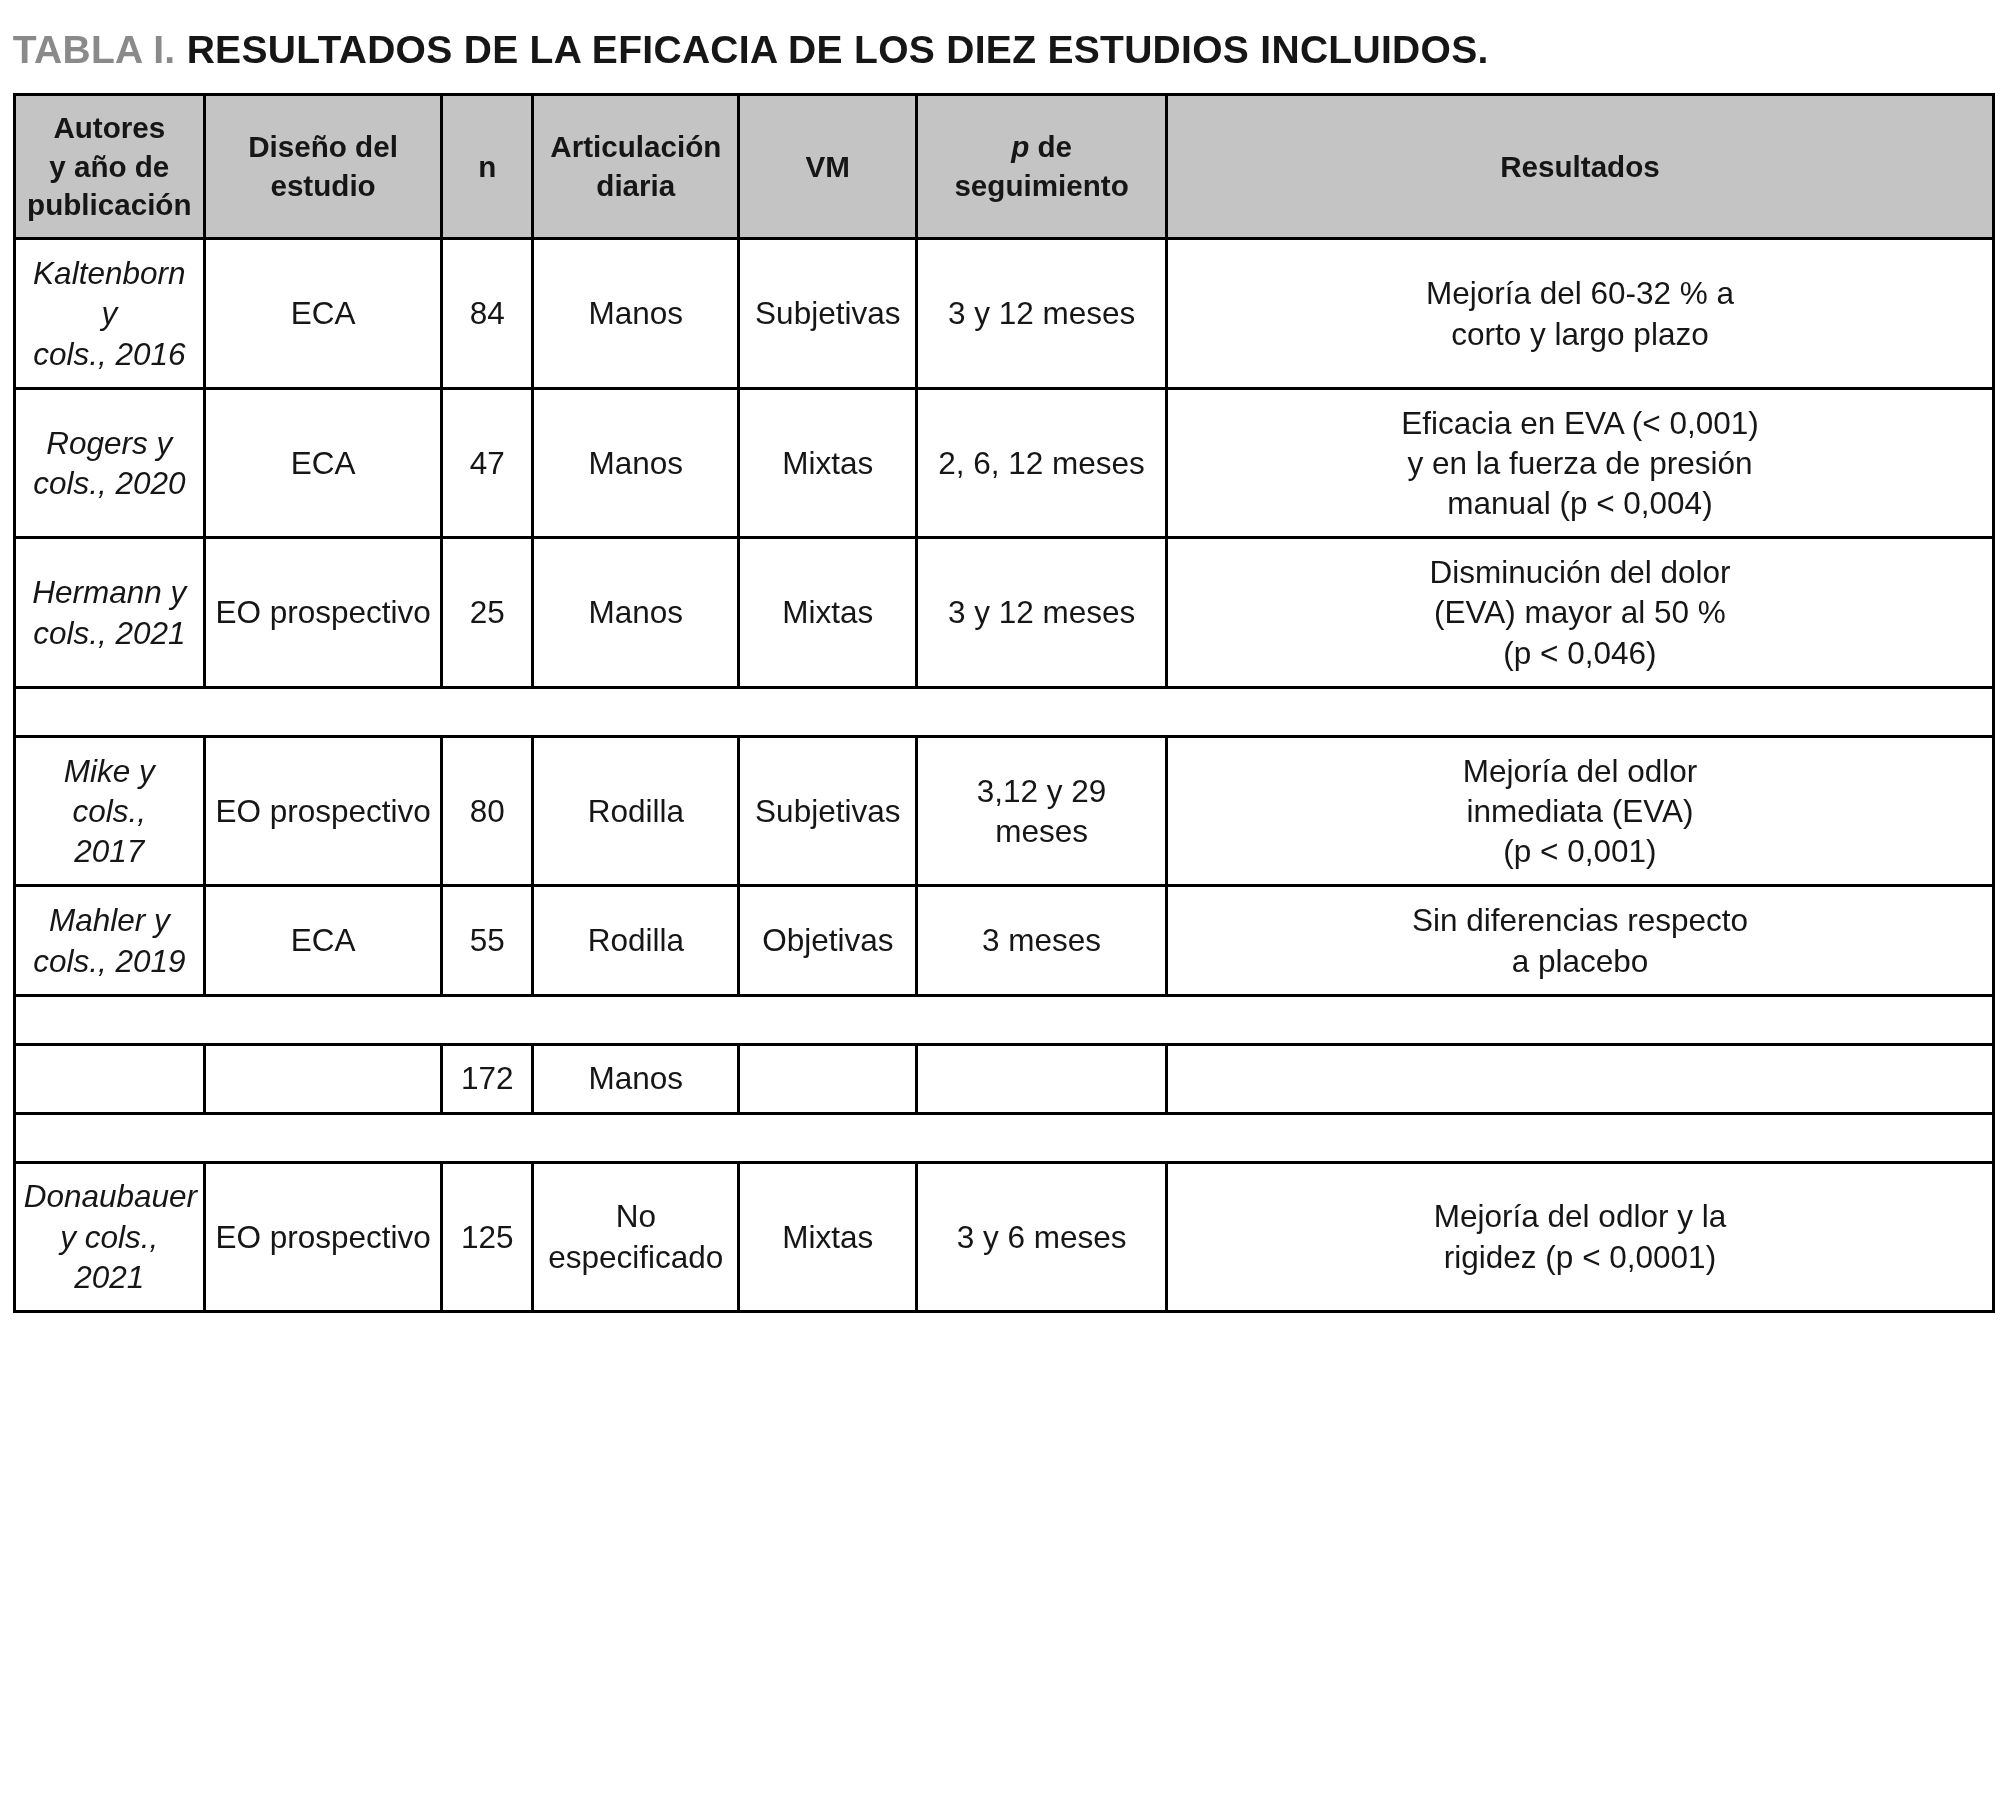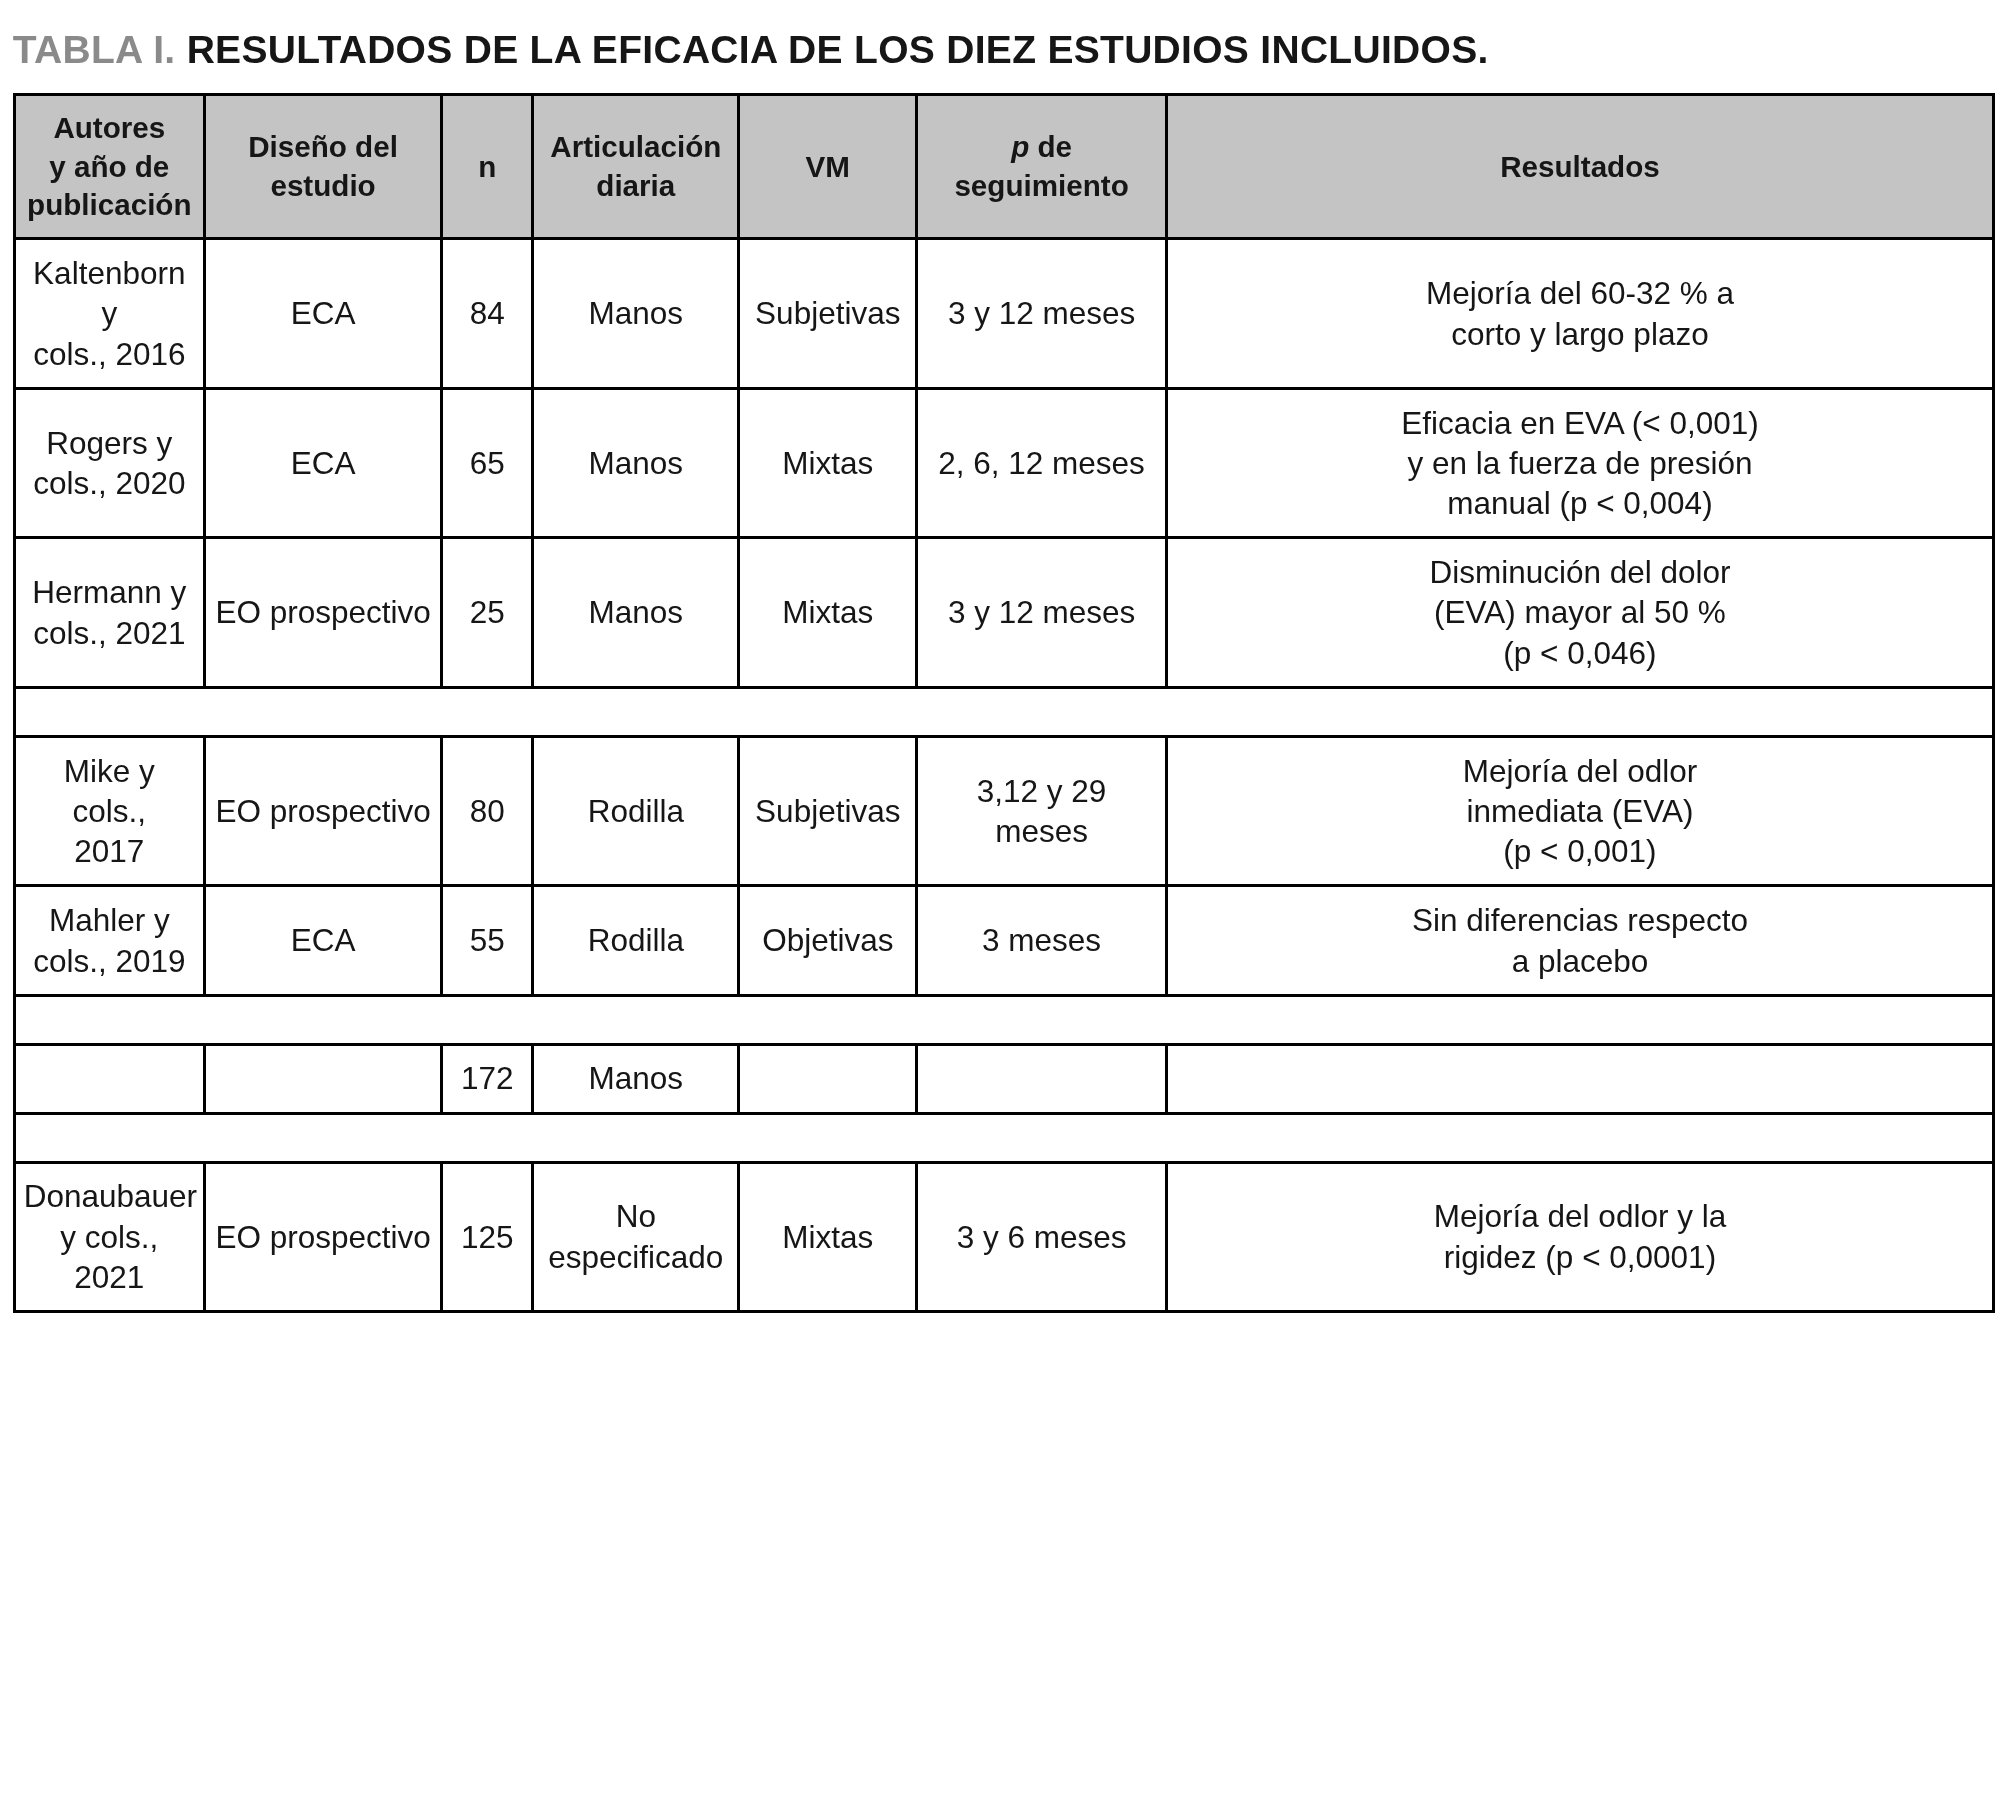--- a/index.html
+++ b/index.html
@@ -35,21 +35,21 @@
     font-size: 31.5px;
     line-height: 1.28;
     color: #161616;
   }
   .study-table th {
     background: #c4c4c4;
     font-weight: 700;
     font-size: 29.6px;
     line-height: 1.3;
   }
-  td.authors { }
+  td.authors { font-style: italic; }
   .p-italic { font-style: italic; }
   tr.sep td { height: 49px; padding: 0; }
 </style>
 </head>
 <body>
 
 <div class="page">
 
   <div class="table-title">
     <span class="accent">TABLA I.</span><span> RESULTADOS DE LA EFICACIA DE LOS DIEZ ESTUDIOS INCLUIDOS.</span>
@@ -90,21 +90,21 @@
         <td>Manos</td>
         <td>Subjetivas</td>
         <td>3 y 12 meses</td>
         <td>Mejoría del 60-32 % a
 corto y largo plazo</td>
       </tr>
       <tr>
         <td class="authors">Rogers y
 cols., 2020</td>
         <td>ECA</td>
-        <td>65</td>
+        <td>47</td>
         <td>Manos</td>
         <td>Mixtas</td>
         <td>2, 6, 12 meses</td>
         <td>Eficacia en EVA (&lt; 0,001)
 y en la fuerza de presión
 manual (p &lt; 0,004)</td>
       </tr>
       <tr>
         <td class="authors">Hermann y
 cols., 2021</td>

